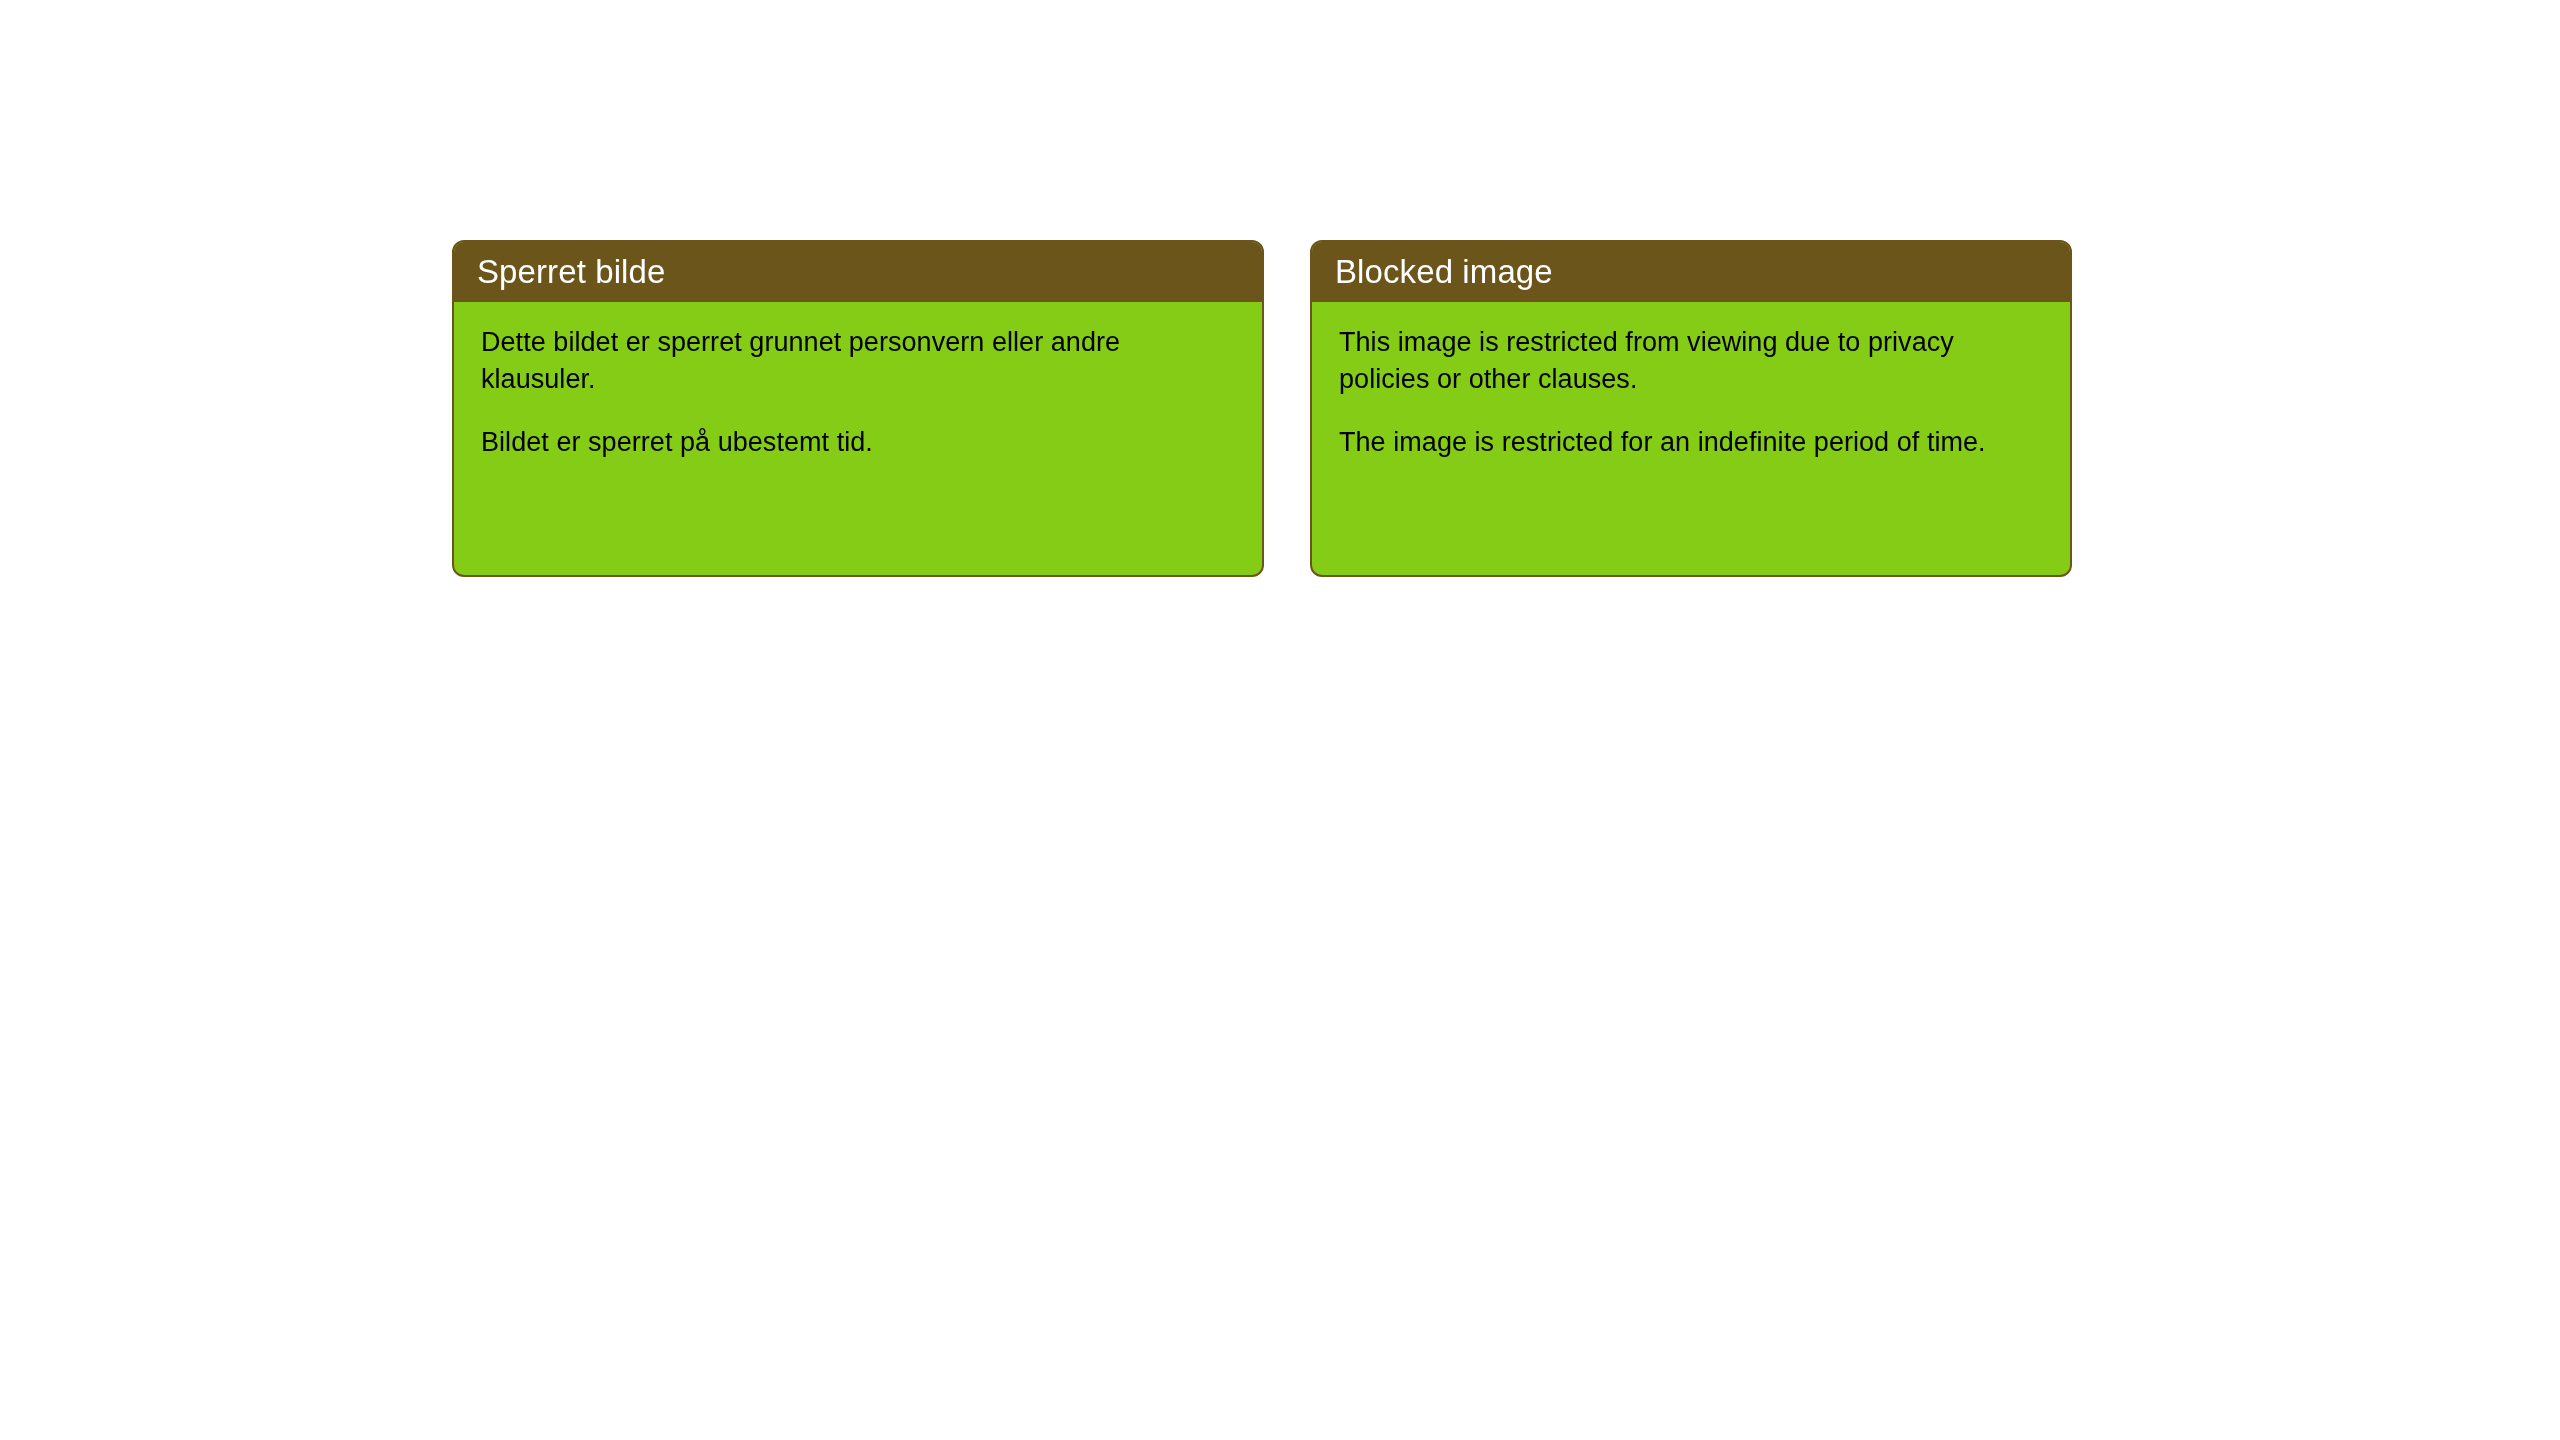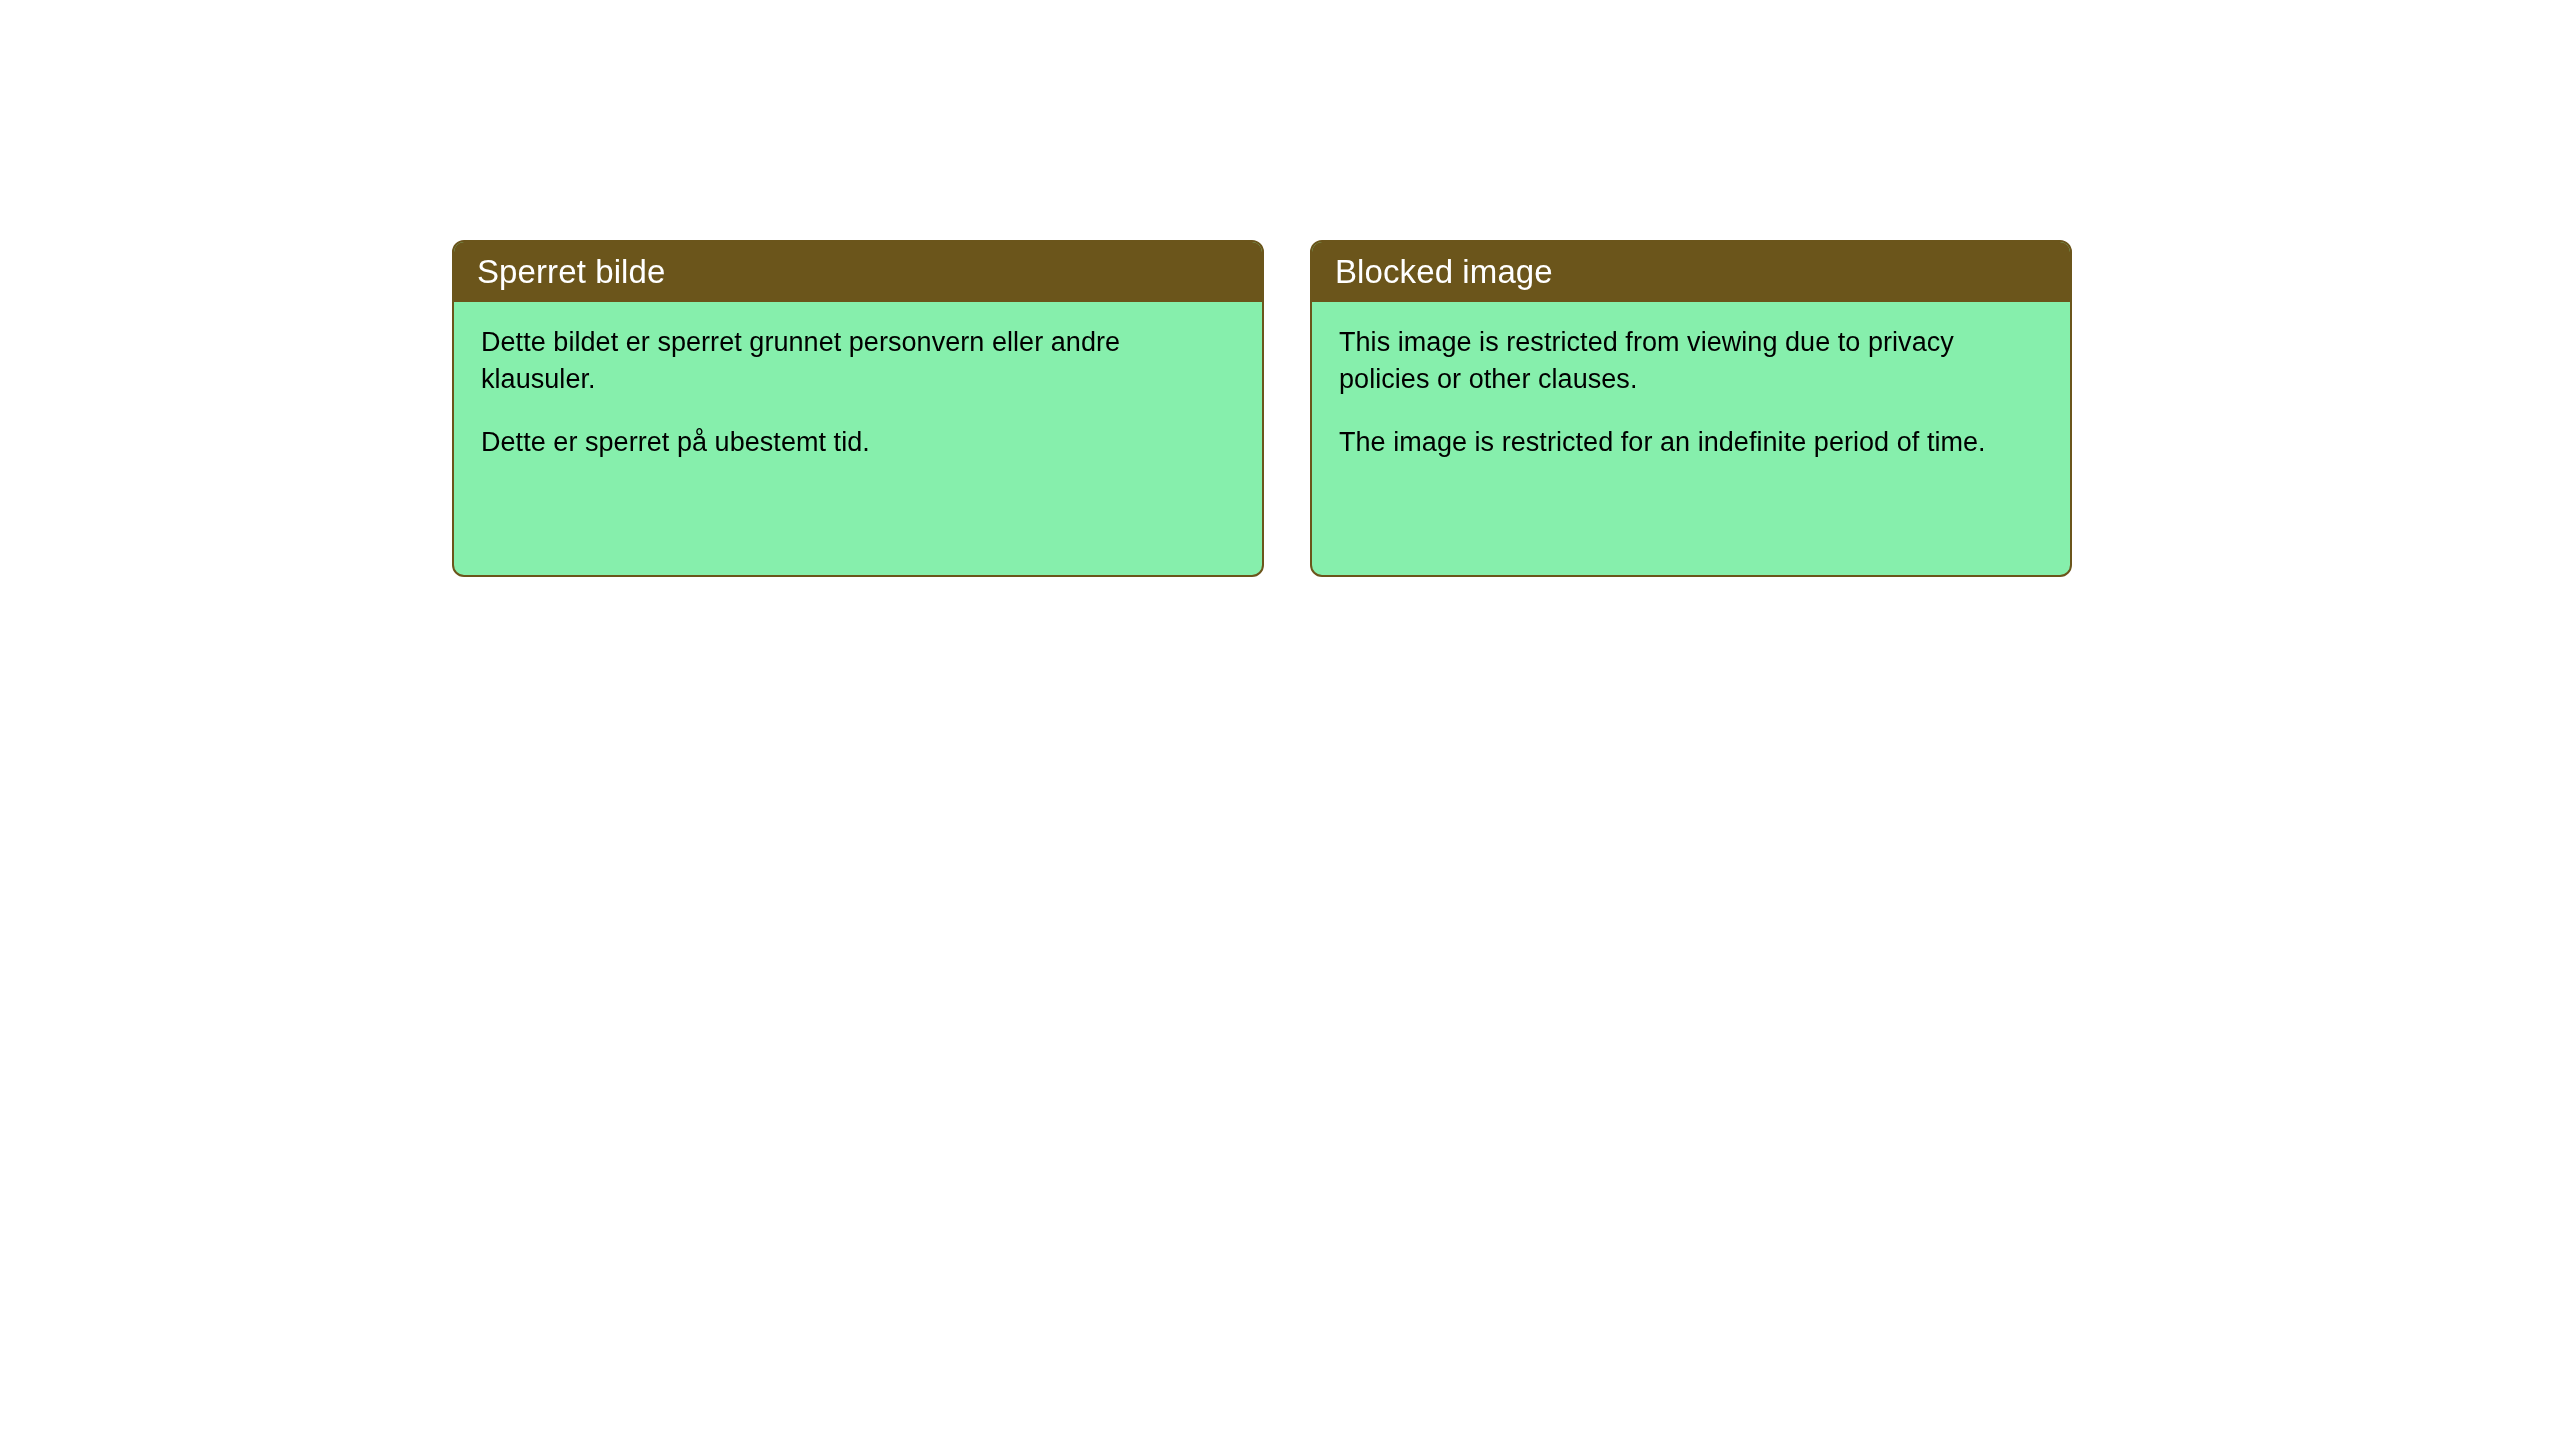--- a/index.html
+++ b/index.html
@@ -21,21 +21,21 @@
     left: 0;
     top: 0;
     width: 2560px;
     height: 1440px;
   }
 
   .notice-card {
     position: absolute;
     top: 240px;
     box-sizing: border-box;
-    background: #86efac;
+    background: #84cc16;
     border: 2px solid #6b551b;
     border-radius: 12px;
     overflow: hidden;
     display: flex;
     flex-direction: column;
   }
 
   .notice-card.card-no {
     left: 452px;
     width: 812px;
@@ -93,21 +93,21 @@
 <body>
 
 <div class="notice-stage">
 
   <section class="notice-card card-no">
     <header class="card-header">
       <h2 class="card-title">Sperret bilde</h2>
     </header>
     <div class="card-body">
       <p class="card-paragraph">Dette bildet er sperret grunnet personvern eller andre klausuler.</p>
-      <p class="card-paragraph">Dette er sperret på ubestemt tid.</p>
+      <p class="card-paragraph">Bildet er sperret på ubestemt tid.</p>
     </div>
   </section>
 
   <section class="notice-card card-en">
     <header class="card-header">
       <h2 class="card-title">Blocked image</h2>
     </header>
     <div class="card-body">
       <p class="card-paragraph">This image is restricted from viewing due to privacy policies or other clauses.</p>
       <p class="card-paragraph">The image is restricted for an indefinite period of time.</p>

